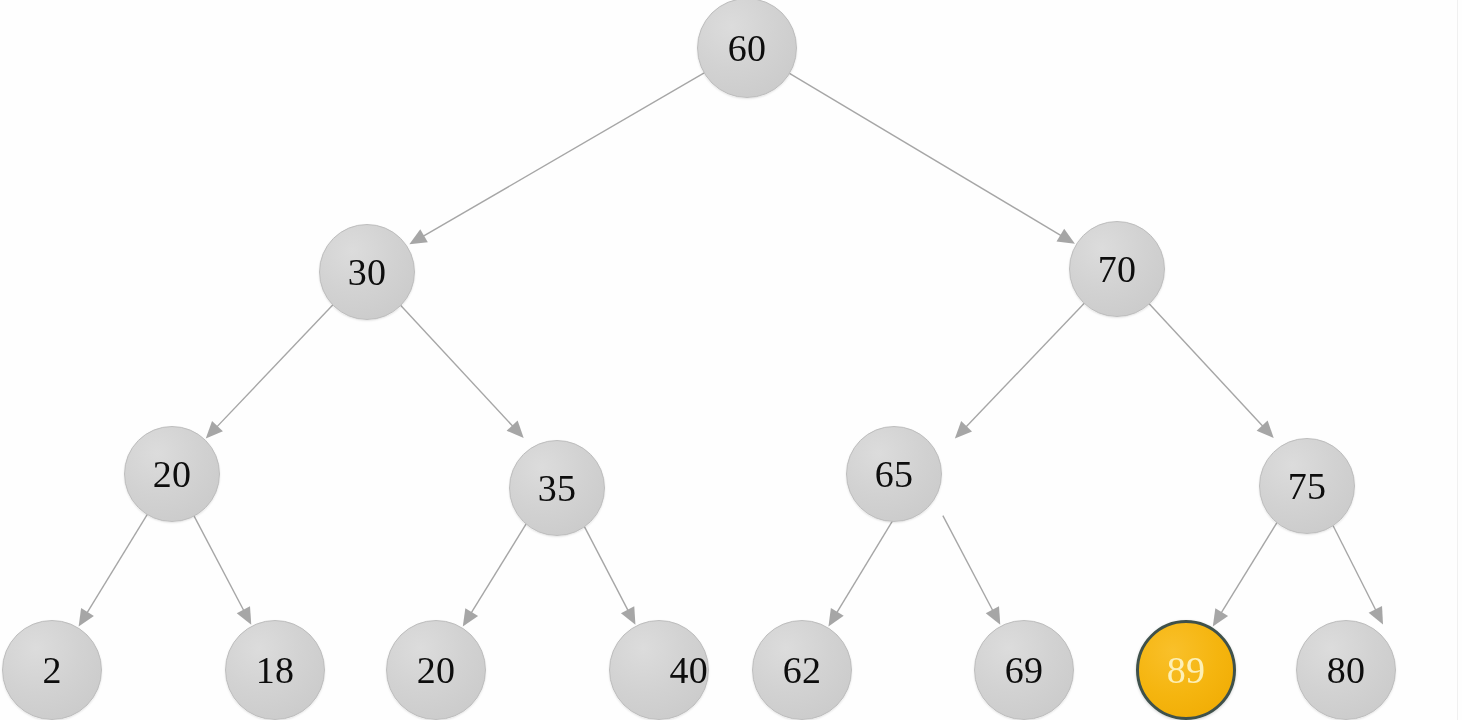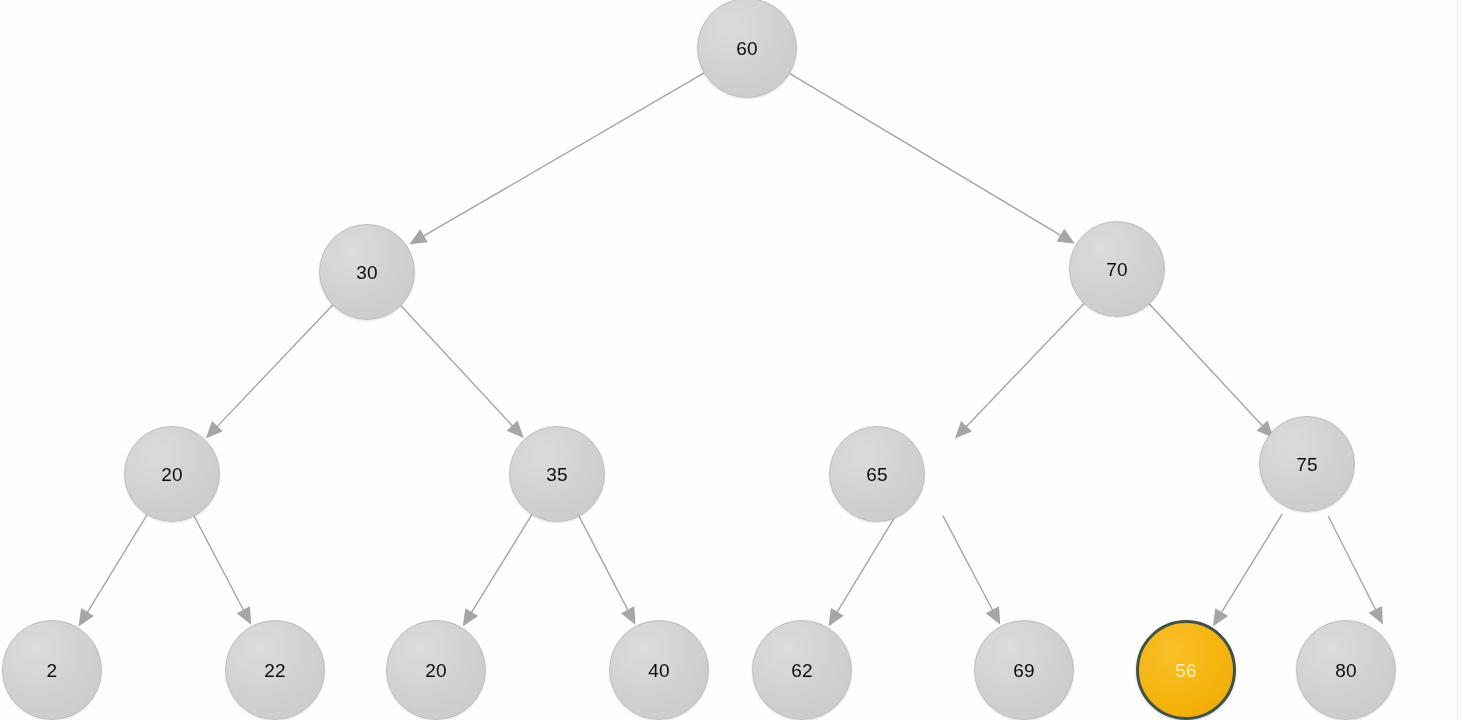--- a/index.html
+++ b/index.html
@@ -38,22 +38,22 @@
     border-radius: 50%;
     box-sizing: border-box;
     display: flex;
     align-items: center;
     justify-content: center;
     border: 1px solid #bdbdbd;
     background: radial-gradient(circle at 34% 28%, #dcdcdc 0%, #d2d2d2 45%, #c8c8c8 100%);
     box-shadow: 0 1px 2px rgba(0,0,0,0.10);
   }
   .node .label {
-    font-family: Liberation Sans, sans-serif;
-    font-size: 19px;
+    font-family: Liberation Serif, serif;
+    font-size: 38px;
     color: #0d0d0d;
     line-height: 1;
     letter-spacing: 0.2px;
     user-select: none;
   }
   .node.highlight {
     border: 3px solid #3f514b;
     background: radial-gradient(circle at 36% 30%, #f9c02a 0%, #f5b50f 50%, #efa900 100%);
     box-shadow: 0 1px 3px rgba(0,0,0,0.18);
   }
@@ -130,47 +130,47 @@
       </div>
       <div class="node" style="left: 319px; top: 224px; width: 96px; height: 96px;">
         <span class="label">30</span>
       </div>
       <div class="node" style="left: 1069px; top: 221px; width: 96px; height: 96px; align-items: center;">
         <span class="label">70</span>
       </div>
       <div class="node" style="left: 124px; top: 426px; width: 96px; height: 96px;">
         <span class="label">20</span>
       </div>
-      <div class="node" style="left: 509px; top: 426px; width: 96px; height: 96px;">
+      <div class="node" style="left: 509px; top: 440px; width: 96px; height: 96px;">
         <span class="label">35</span>
       </div>
-      <div class="node" style="left: 829px; top: 426px; width: 96px; height: 96px; text-align: center;">
+      <div class="node" style="left: 846px; top: 426px; width: 96px; height: 96px; text-align: center;">
         <span class="label">65</span>
       </div>
-      <div class="node" style="left: 1259px; top: 416px; width: 96px; height: 96px;">
+      <div class="node" style="left: 1259px; top: 438px; width: 96px; height: 96px;">
         <span class="label">75</span>
       </div>
       <div class="node" style="left: 2px; top: 620px; width: 100px; height: 100px;">
         <span class="label">2</span>
       </div>
       <div class="node" style="left: 225px; top: 620px; width: 100px; height: 100px;">
-        <span class="label">22</span>
+        <span class="label">18</span>
       </div>
       <div class="node" style="left: 386px; top: 620px; width: 100px; height: 100px;">
         <span class="label">20</span>
       </div>
-      <div class="node" style="left: 609px; top: 620px; width: 100px; height: 100px;">
+      <div class="node" style="left: 609px; top: 620px; width: 100px; height: 100px; justify-content: flex-end;">
         <span class="label">40</span>
       </div>
       <div class="node" style="left: 752px; top: 620px; width: 100px; height: 100px;">
         <span class="label">62</span>
       </div>
       <div class="node" style="left: 974px; top: 620px; width: 100px; height: 100px;">
         <span class="label">69</span>
       </div>
       <div class="node highlight" style="left: 1136px; top: 620px; width: 100px; height: 100px;">
-        <span class="label">56</span>
+        <span class="label">89</span>
       </div>
       <div class="node" style="left: 1296px; top: 620px; width: 100px; height: 100px; align-items: center;">
         <span class="label">80</span>
       </div>
     </div>
 </div>
 
 </body></html>

